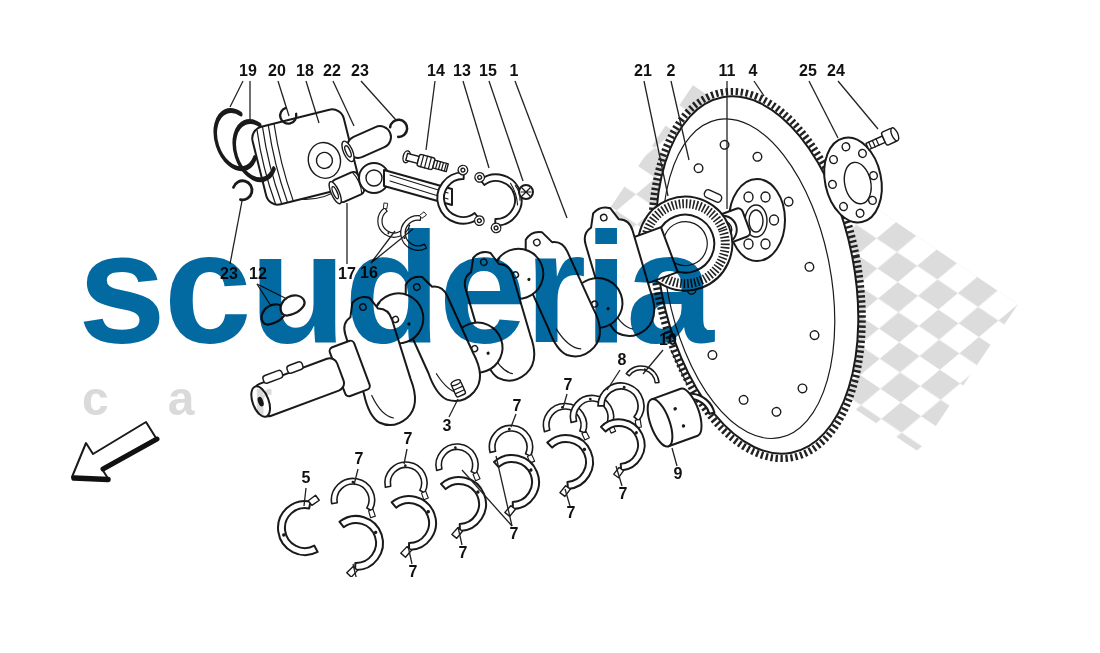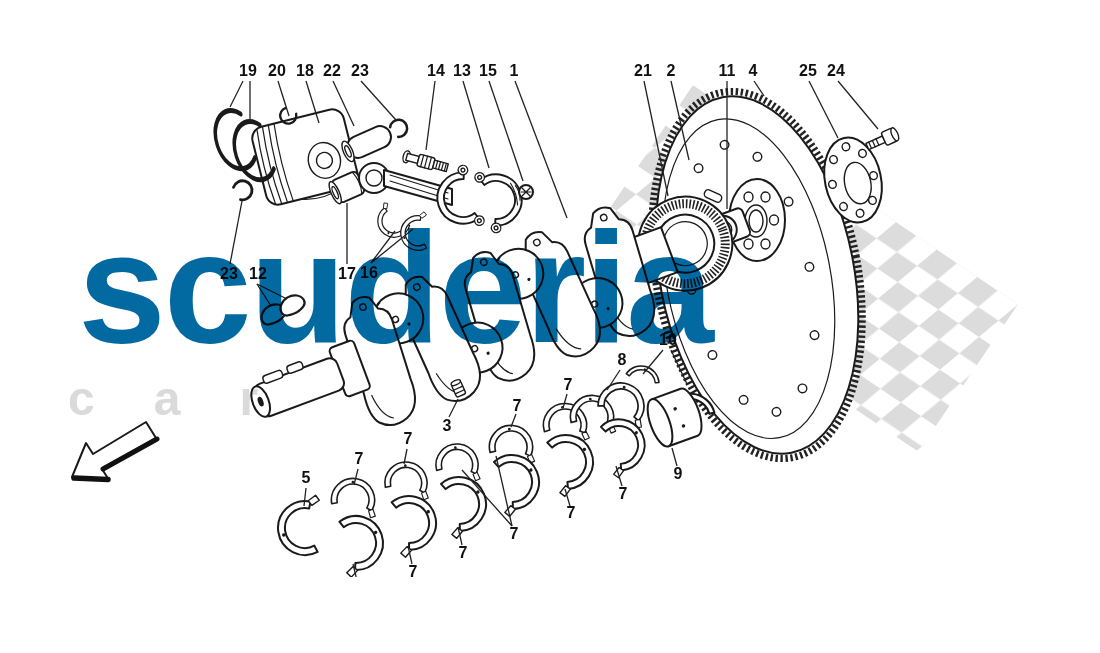--- a/index.html
+++ b/index.html
@@ -11,21 +11,21 @@
   .n1{fill:none;stroke:#1a1a1a;stroke-width:1.2;stroke-linecap:round;}
   .lead{stroke:#222;stroke-width:1.3;}
   .lbl{font:bold 16px "Liberation Sans",sans-serif;fill:#111;text-anchor:middle;}
   .dot{fill:#1a1a1a;stroke:none;}
   #brand-mark{position:absolute;left:78px;top:208px;font-size:158px;font-weight:bold;
       letter-spacing:-2px;line-height:1;color:#0369a1;mix-blend-mode:multiply;
       pointer-events:none;white-space:nowrap;text-align:center;}
   .letters{position:absolute;top:375px;font-size:48px;font-weight:bold;color:#dadada;
       letter-spacing:59px;line-height:1;mix-blend-mode:multiply;pointer-events:none;
       white-space:nowrap;}
-  #word-left{left:68px;}
+  #word-left{left:82px;}
   #word-right{left:338px;}
 </style>
 </head>
 <body>
 
 <div id="stage">
 
 <svg width="1100" height="653" viewBox="0 0 1100 653">
   <defs>
     <pattern id="checker" width="49" height="49" patternUnits="userSpaceOnUse" patternTransform="skewX(-16)">

